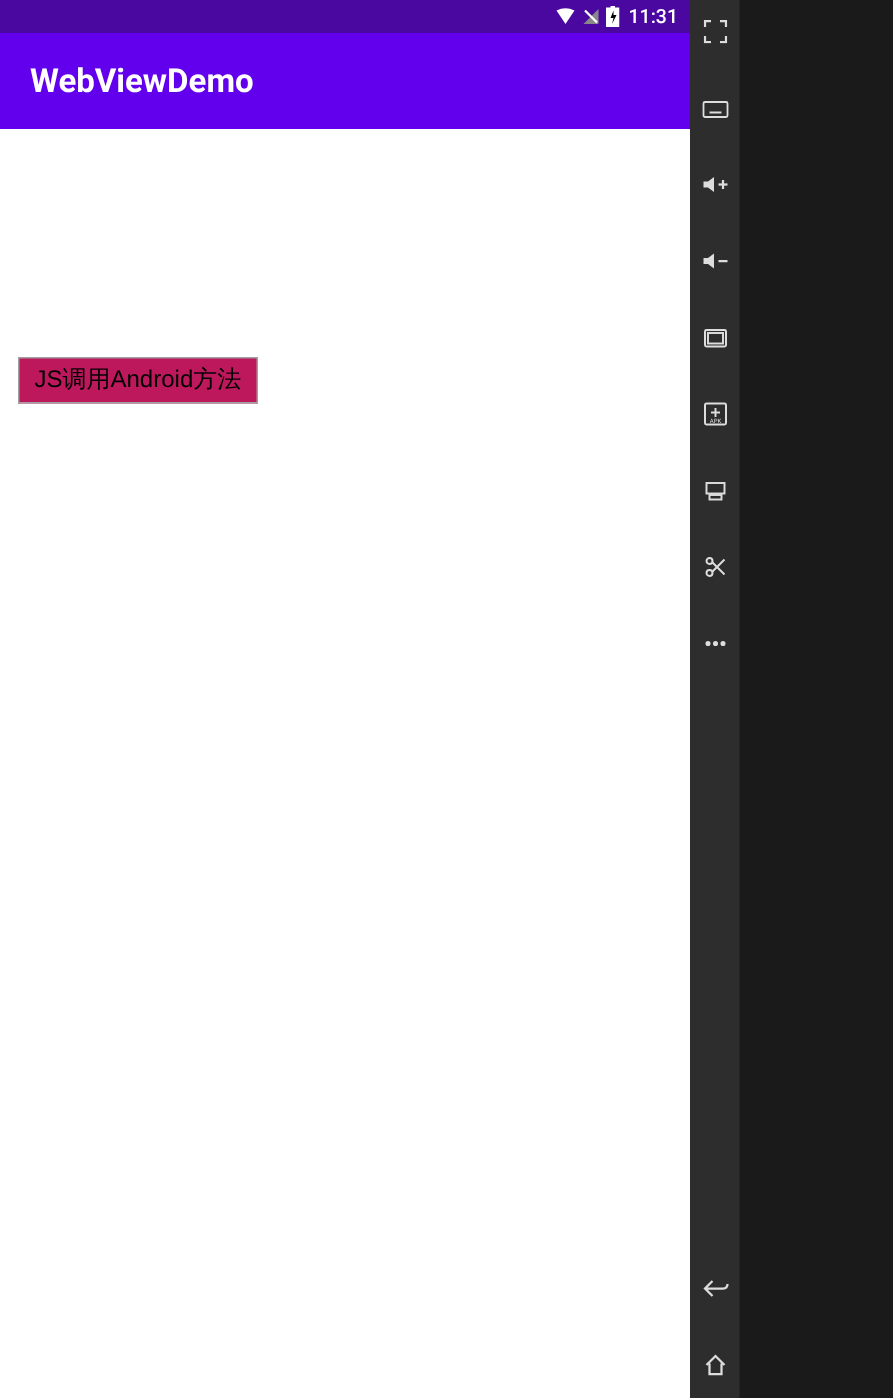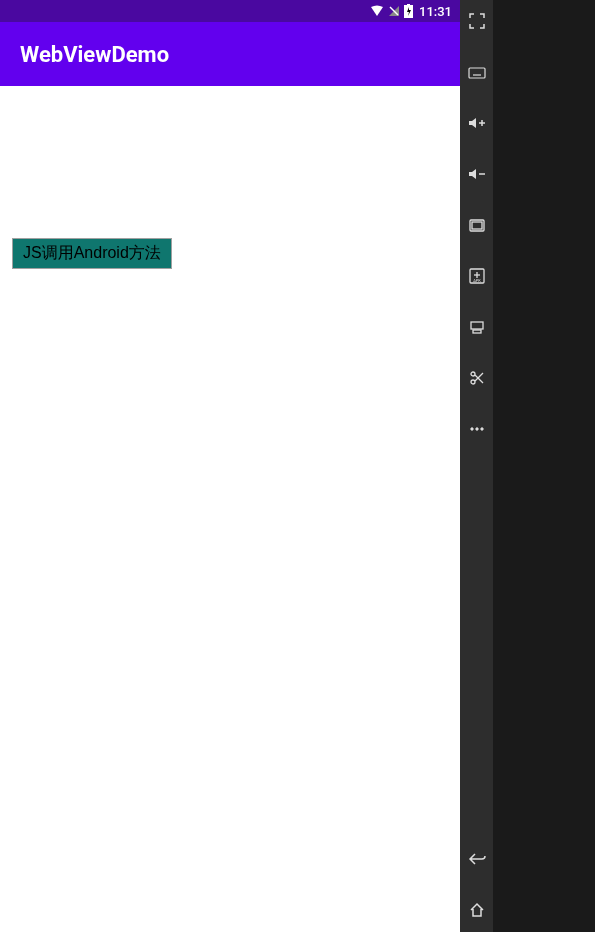--- a/index.html
+++ b/index.html
@@ -59,21 +59,21 @@
       font-weight: 600;
       letter-spacing: 1px;
       box-shadow: 0 2px 3px rgba(0,0,0,0.25);
       cursor: pointer;
     }
     .webview-area {
       margin-top: 140px;
       padding-left: 8px;
     }
     .html-btn {
-      background: #0f766e;
+      background: #be185d;
       border: 1px solid #a0a0a0;
       padding: 4px 10px;
       font-size: 16px;
       font-family: Arial, sans-serif;
       color: #000;
       cursor: pointer;
     }
     .side-toolbar {
       width: 33px;
       height: 932px;

